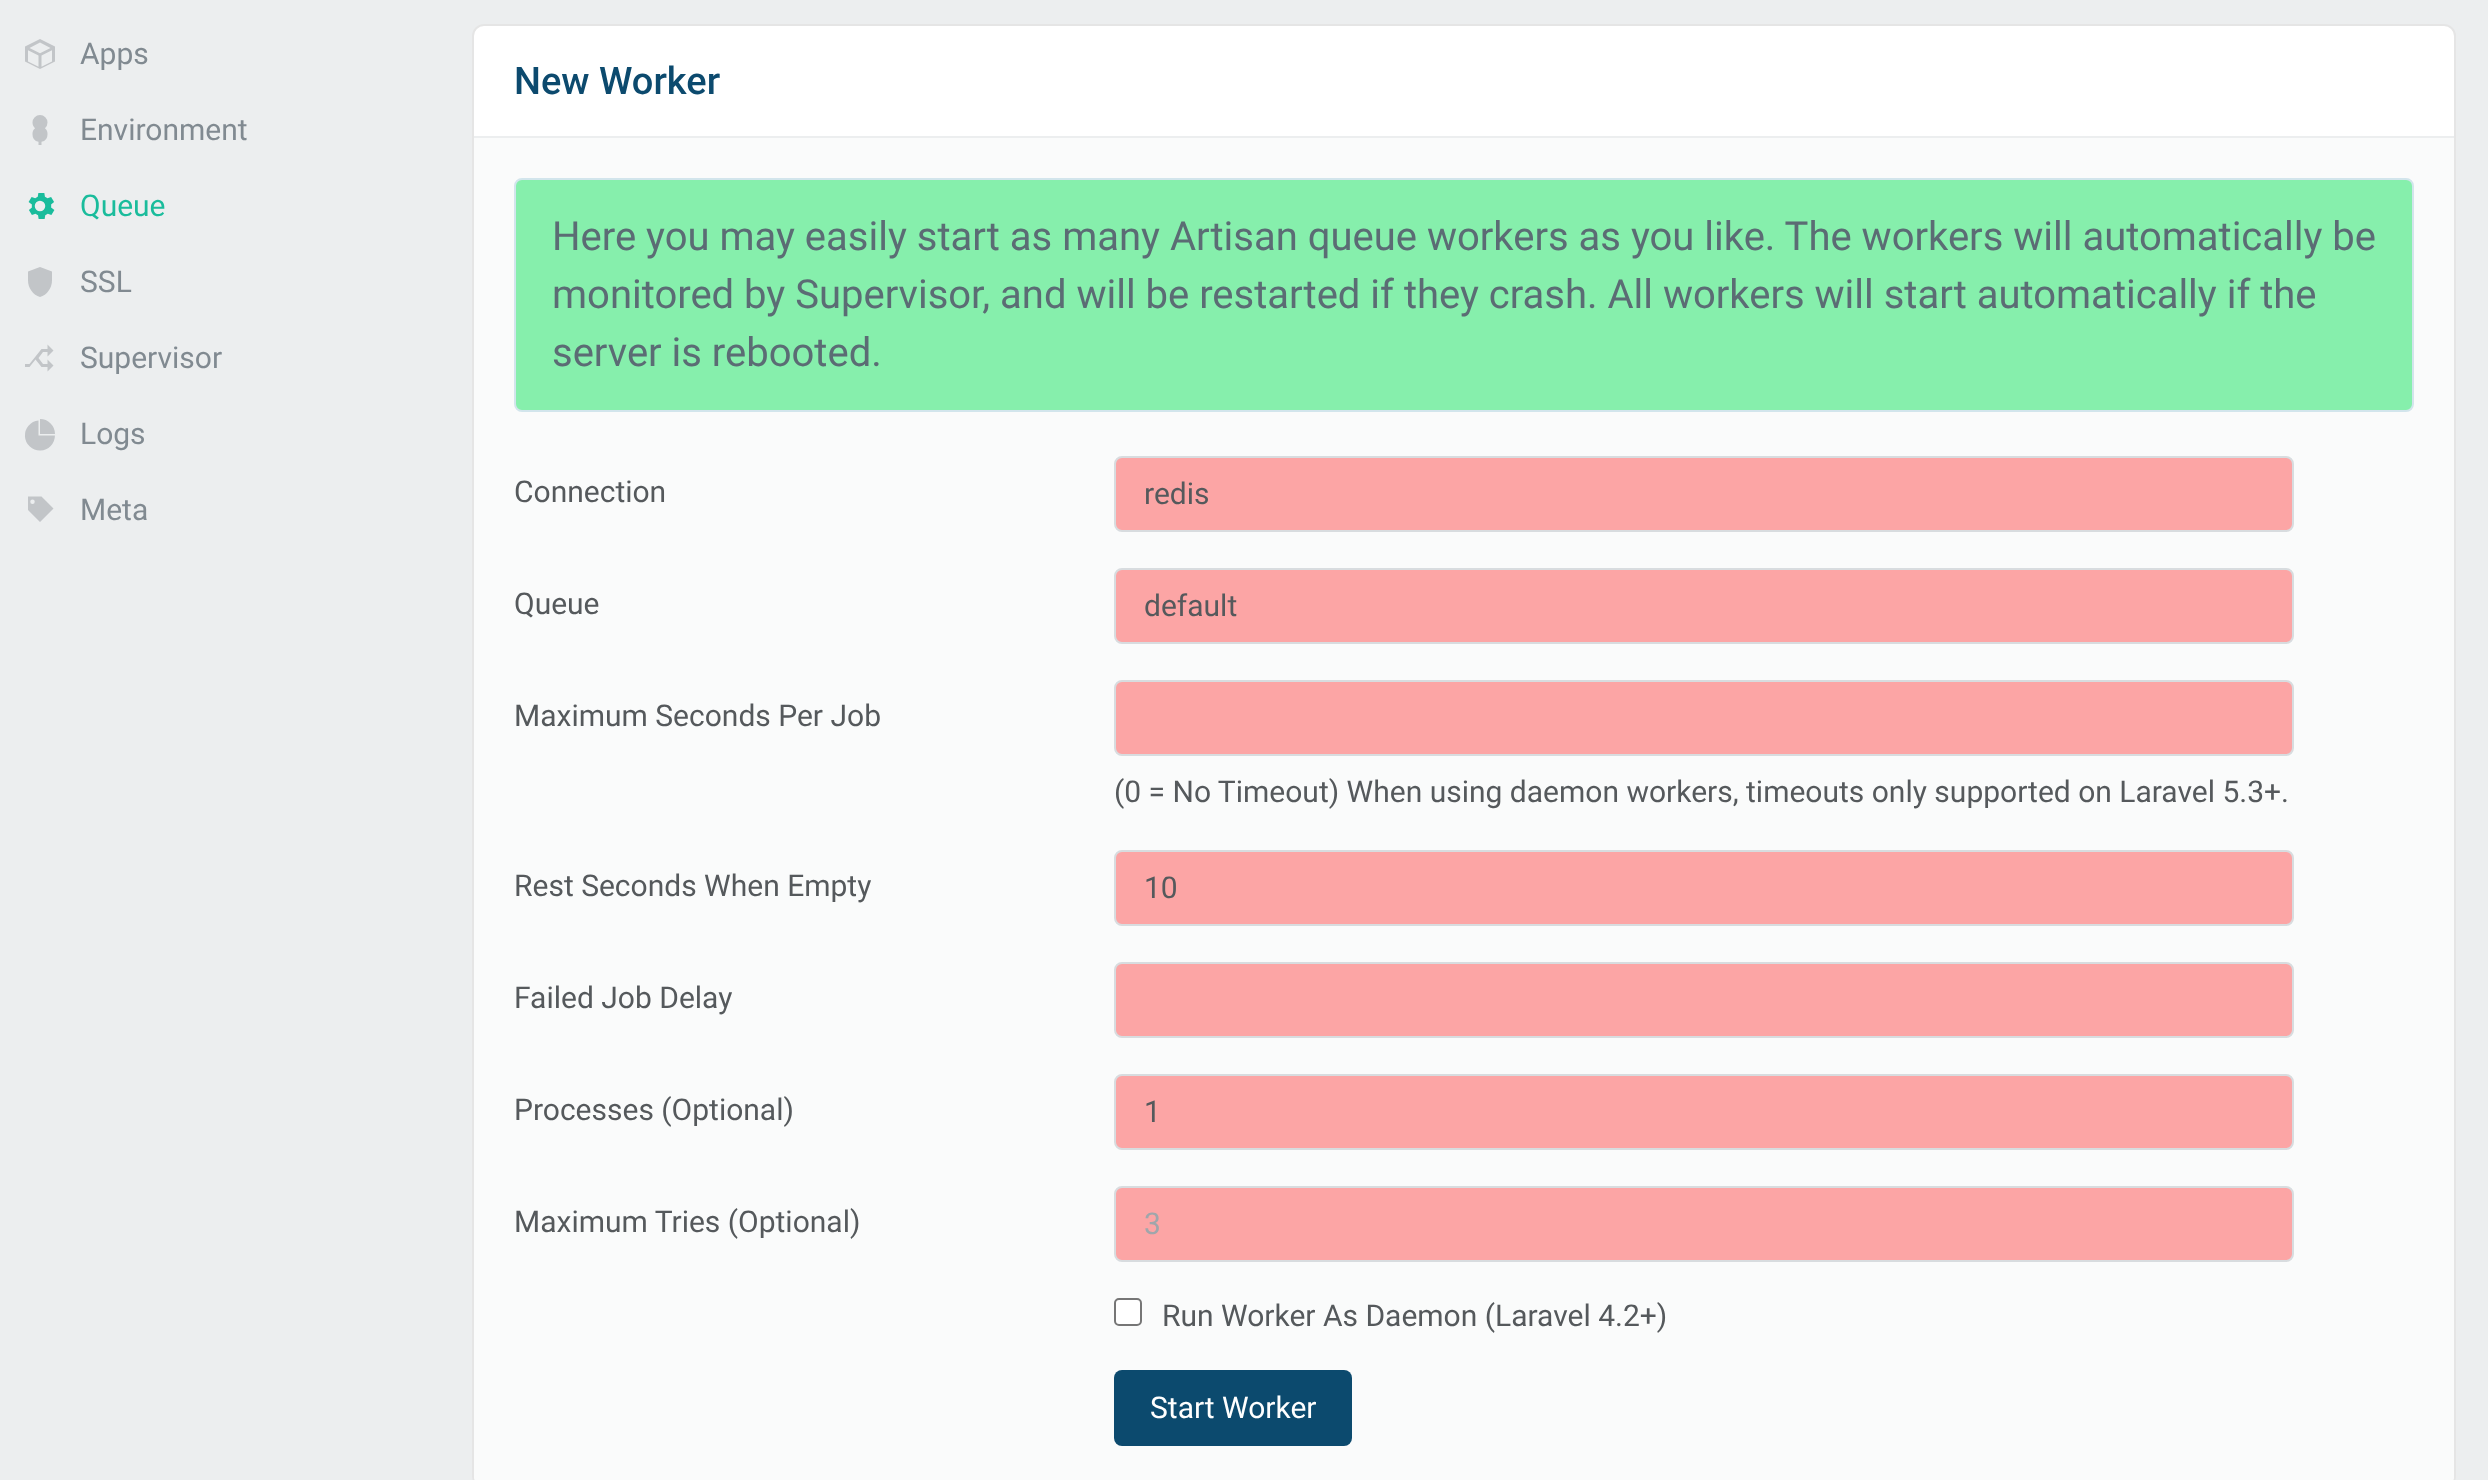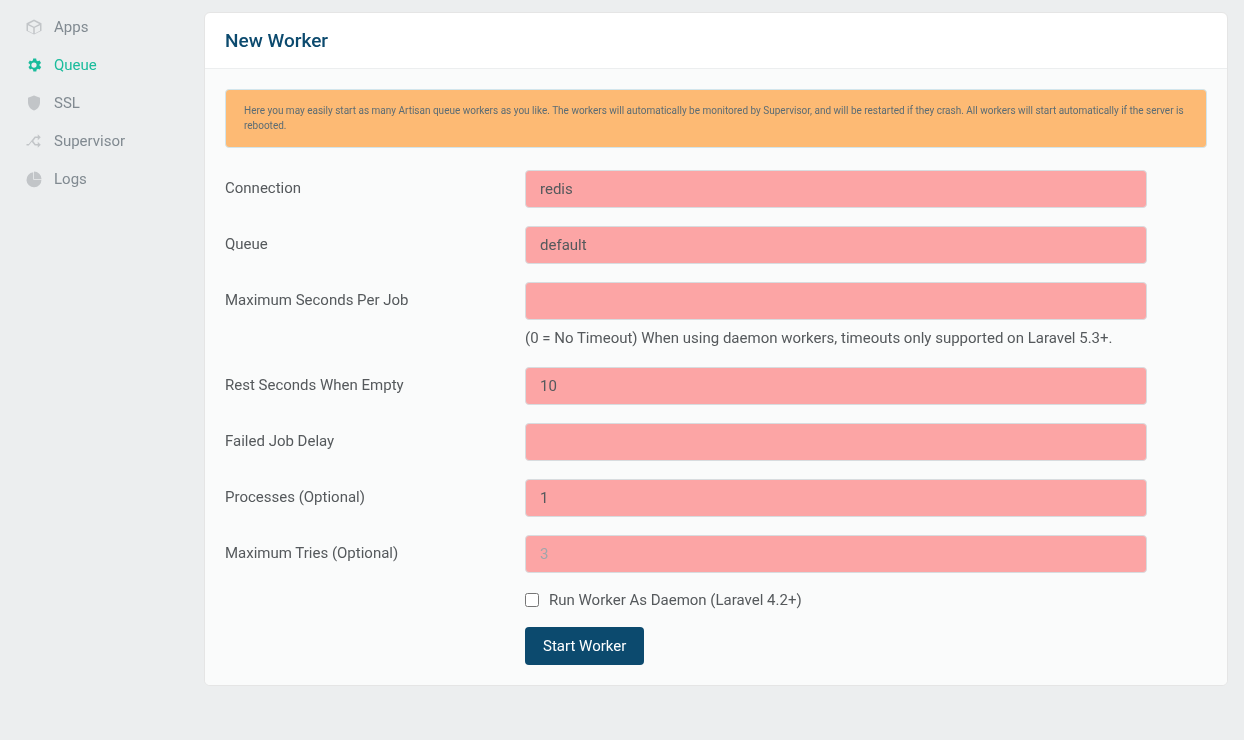--- a/index.html
+++ b/index.html
@@ -11,22 +11,22 @@
     width: 1244px;
     height: 740px;
     overflow: hidden;
   }
   .layout {
     display: flex;
     width: 100%;
     height: 100%;
   }
   .sidebar {
-    width: 204px;
-    padding: 8px 16px;
+    width: 236px;
+    padding: 8px 2px;
     flex-shrink: 0;
   }
   .sidebar-item {
     display: flex;
     align-items: center;
     padding: 9px 10px 9px 8px;
     cursor: pointer;
     color: #818a91;
   }
   .sidebar-item.active {
@@ -69,26 +69,26 @@
   .card-title {
     font-size: 19px;
     font-weight: 500;
     color: #0c4a6e;
   }
   .card-body {
     padding: 20px;
     background: #fafbfb;
   }
   .info-box {
-    background: #fdba74;
+    background: #86efac;
     border: 1px solid #d2e5ec;
     border-radius: 4px;
     padding: 14px 18px;
     color: #5b6c74;
-    font-size: 10px;
+    font-size: 20px;
     line-height: 1.45;
     margin-bottom: 22px;
   }
   .form-row {
     display: flex;
     align-items: flex-start;
     margin-bottom: 18px;
   }
   .form-label {
     width: 300px;
@@ -117,21 +117,20 @@
     color: #a0a6ab;
   }
   .help-text {
     margin-top: 8px;
     font-size: 15px;
     color: #55595c;
     line-height: 1.4;
   }
   .checkbox-row {
     display: flex;
-    align-items: center;
   }
   .checkbox-row input[type="checkbox"] {
     margin-right: 10px;
     width: 14px;
     height: 14px;
   }
   .checkbox-row label {
     font-size: 15px;
     color: #55595c;
   }
@@ -156,20 +155,28 @@
 <div class="layout">
   <nav class="sidebar">
     <div class="sidebar-item">
       <span class="icon">
           <svg viewBox="0 0 24 24">
             <path d="M12 2L2 7v10l10 5 10-5V7L12 2zm0 2.3L19 8l-7 3.5L5 8l7-3.7zM4 9.5l7 3.5v7.5l-7-3.5V9.5zm16 0V17l-7 3.5V13l7-3.5z"></path>
           </svg>
         </span>
       <span class="label">Apps</span>
     </div>
+    <div class="sidebar-item">
+      <span class="icon">
+          <svg viewBox="0 0 24 24">
+            <path d="M12 2a5 5 0 0 0-5 5c0 1.5.7 2.9 1.7 3.8A5 5 0 0 0 7 15a5 5 0 0 0 4 4.9V22h2v-2.1A5 5 0 0 0 17 15a5 5 0 0 0-1.7-4.2A5 5 0 0 0 17 7a5 5 0 0 0-5-5z"></path>
+          </svg>
+        </span>
+      <span class="label">Environment</span>
+    </div>
     <div class="sidebar-item active">
       <span class="icon">
           <svg viewBox="0 0 24 24">
             <path d="M19.4 13a7.5 7.5 0 0 0 0-2l2-1.6-2-3.4-2.4.9a7.5 7.5 0 0 0-1.7-1l-.4-2.5h-4l-.4 2.5a7.5 7.5 0 0 0-1.7 1l-2.4-.9-2 3.4L6.6 11a7.5 7.5 0 0 0 0 2l-2 1.6 2 3.4 2.4-.9a7.5 7.5 0 0 0 1.7 1l.4 2.5h4l.4-2.5a7.5 7.5 0 0 0 1.7-1l2.4.9 2-3.4-2.2-1.6zM12 15.5A3.5 3.5 0 1 1 12 8.5a3.5 3.5 0 0 1 0 7z"></path>
           </svg>
         </span>
       <span class="label">Queue</span>
     </div>
     <div class="sidebar-item">
       <span class="icon">
@@ -187,20 +194,28 @@
         </span>
       <span class="label">Supervisor</span>
     </div>
     <div class="sidebar-item">
       <span class="icon">
           <svg viewBox="0 0 24 24">
             <path d="M12 2v10h10A10 10 0 0 0 12 2zm-1 1.05A10 10 0 1 0 21.95 13H11V3.05z"></path>
           </svg>
         </span>
       <span class="label">Logs</span>
+    </div>
+    <div class="sidebar-item">
+      <span class="icon">
+          <svg viewBox="0 0 24 24">
+            <path d="M21 11l-8-8H4v9l8 8 9-9zM7 8a1.5 1.5 0 1 1 0-3 1.5 1.5 0 0 1 0 3z"></path>
+          </svg>
+        </span>
+      <span class="label">Meta</span>
     </div>
   </nav>
 
   <main class="main">
     <div class="card">
       <div class="card-header">
         <h2 class="card-title">New Worker</h2>
       </div>
       <div class="card-body">
 

